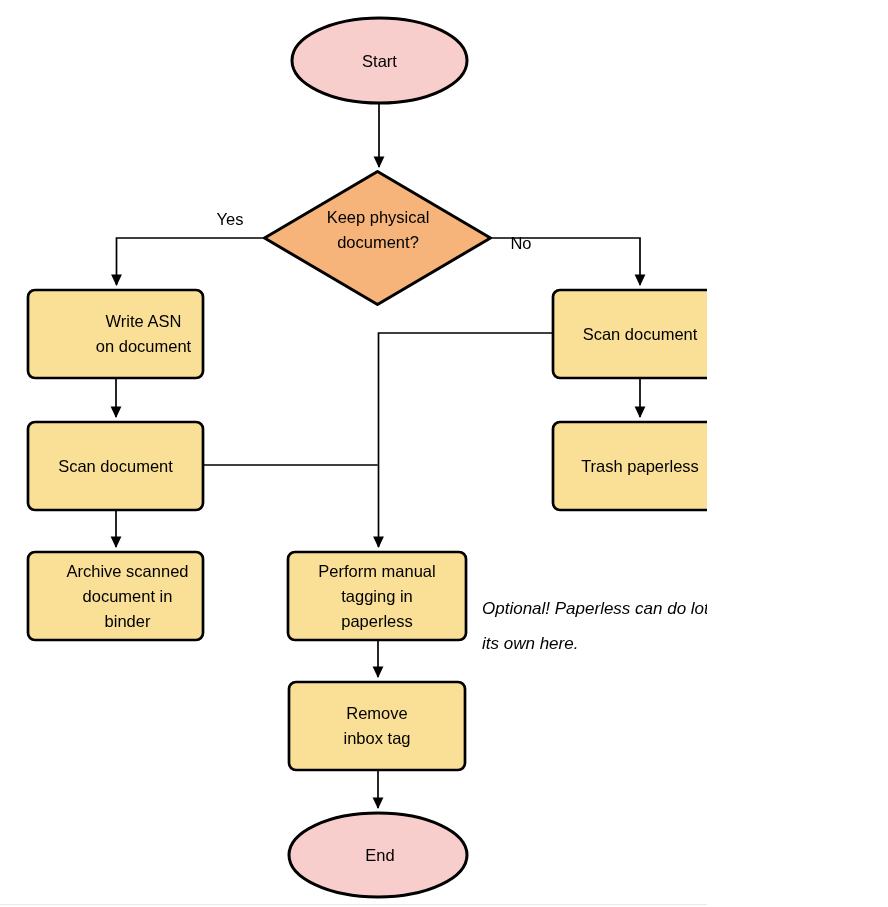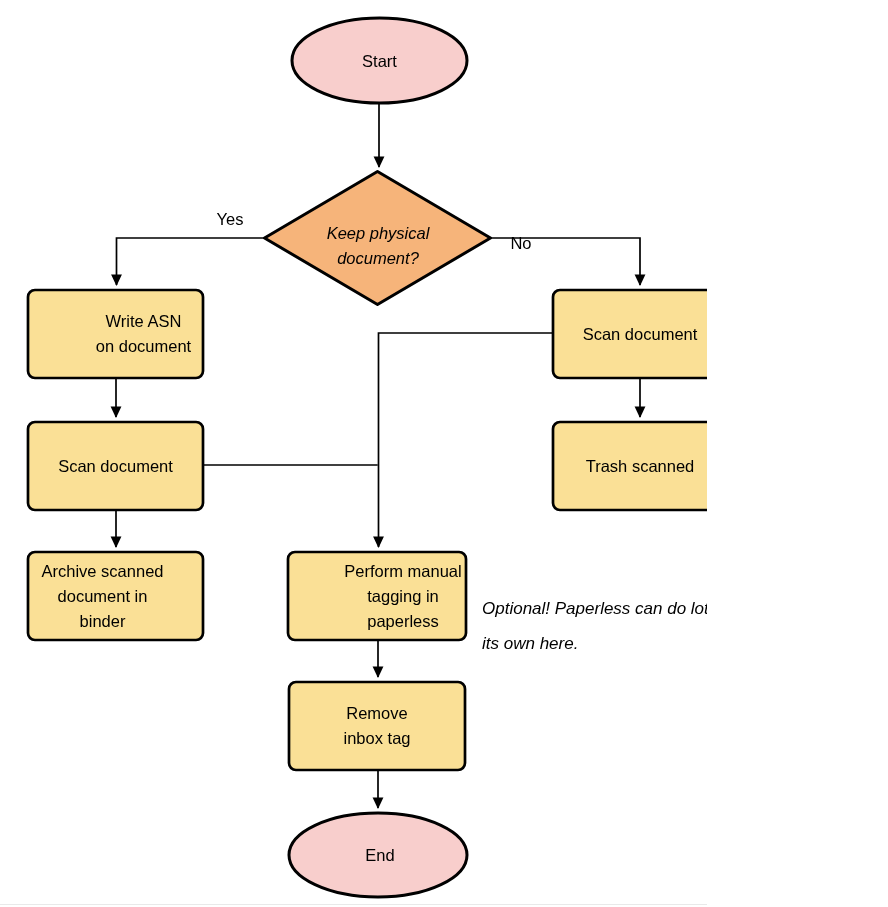--- a/index.html
+++ b/index.html
@@ -71,41 +71,41 @@
     <rect class="process" x="28" y="552" width="175" height="88" rx="7"></rect>
     <rect class="process" x="553" y="290" width="174" height="88" rx="7"></rect>
     <rect class="process" x="553" y="422" width="174" height="88" rx="7"></rect>
     <rect class="process" x="288" y="552" width="178" height="88" rx="7"></rect>
     <rect class="process" x="289" y="682" width="176" height="88" rx="7"></rect>
     <ellipse class="terminal" cx="378" cy="855" rx="89" ry="42"></ellipse>
   </svg>
 
   <div class="node-label" style="left:292px;top:18px;width:175px;height:86px;">Start</div>
 
-  <div class="node-label" style="left:266px;top:180px;width:224px;height:132px;font-style:italic;">Keep physical
+  <div class="node-label" style="left:266px;top:164px;width:224px;height:132px;">Keep physical
 document?</div>
 
   <div class="edge-label" style="left:200px;top:209px;width:60px;">Yes</div>
 
   <div class="edge-label" style="left:491px;top:209px;width:60px;margin-top:24px;">No</div>
 
   <div class="node-label" style="left:28px;top:290px;width:175px;height:88px;padding-left:28px;">Write ASN
 on document</div>
 
   <div class="node-label" style="left:28px;top:422px;width:175px;height:88px;">Scan document</div>
 
-  <div class="node-label" style="left:15px;top:552px;width:175px;height:88px;text-align:center;">Archive scanned
+  <div class="node-label" style="left:40px;top:552px;width:175px;height:88px;text-align:center;">Archive scanned
 document in
 binder</div>
 
   <div class="node-label" style="left:553px;top:290px;width:174px;height:88px;">Scan document</div>
 
-  <div class="node-label" style="left:553px;top:422px;width:174px;height:88px;">Trash scanned</div>
+  <div class="node-label" style="left:553px;top:422px;width:174px;height:88px;">Trash paperless</div>
 
-  <div class="node-label" style="left:288px;top:552px;width:178px;height:88px;margin-left:26px;">Perform manual
+  <div class="node-label" style="left:288px;top:552px;width:178px;height:88px;">Perform manual
 tagging in
 paperless</div>
 
   <div class="annotation" style="left:482px;top:591px;width:400px;">Optional! Paperless can do lots of work on
 its own here.</div>
 
   <div class="node-label" style="left:289px;top:682px;width:176px;height:88px;">Remove
 inbox tag</div>
 
   <div class="node-label" style="left:291px;top:813px;width:178px;height:84px;">End</div>

